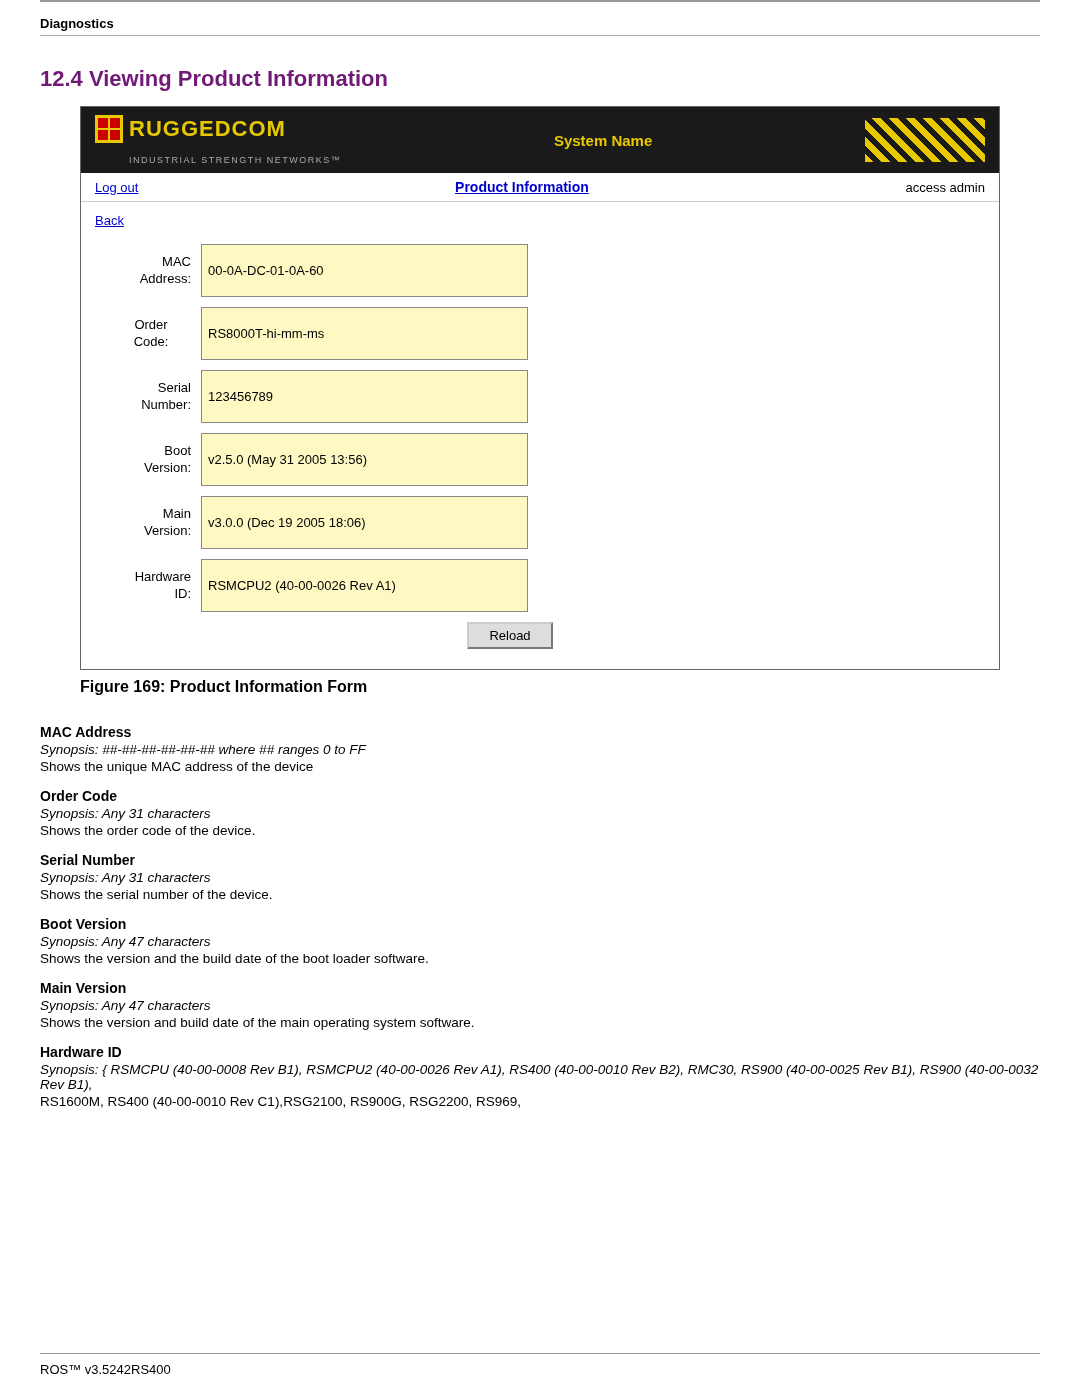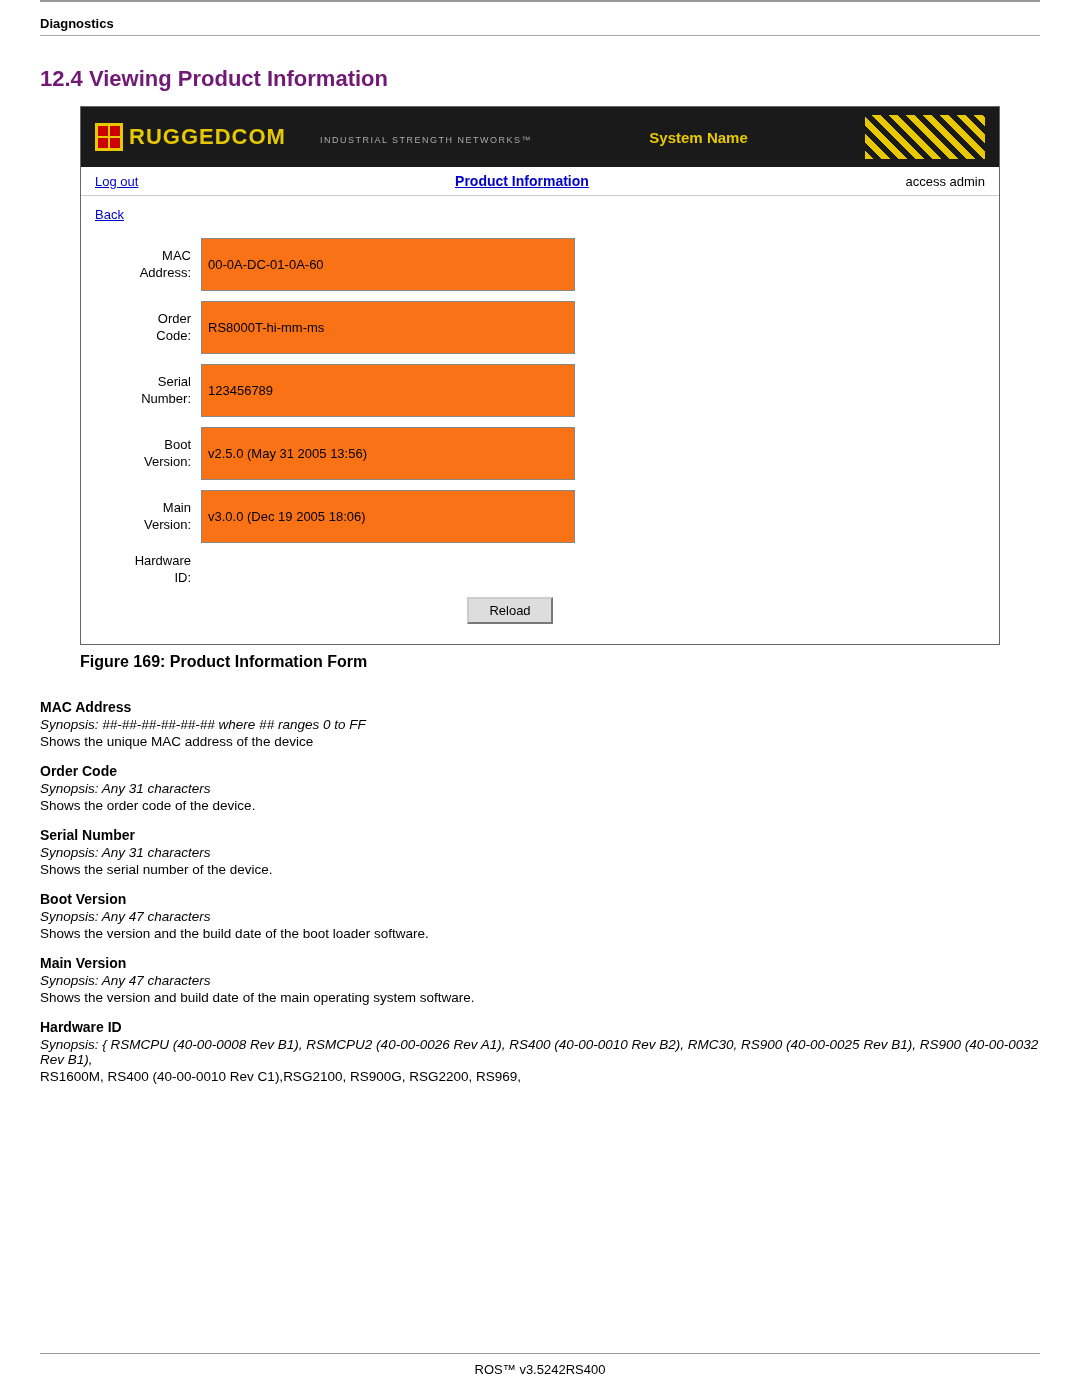--- a/index.html
+++ b/index.html
@@ -52,21 +52,21 @@
       background: #1a1a1a;
       display: flex;
       align-items: center;
       justify-content: space-between;
       padding: 8px 14px;
       min-height: 56px;
     }
 
     .logo-area {
       display: flex;
-      flex-direction: row;
+      flex-direction: column;
       align-items: flex-start;
     }
 
     .logo-main {
       display: flex;
       align-items: center;
       gap: 6px;
     }
 
     .logo-icon {
@@ -168,23 +168,23 @@
       line-height: 1.3;
       text-align: right;
       padding-right: 10px;
     }
 
     .form-input {
       border: 1px solid #888;
       padding: 18px 6px;
       font-size: 13px;
       font-family: Arial, sans-serif;
-      background: #f97316;
+      background: #fef9c3;
       min-width: 260px;
-      width: 374px;
+      width: 327px;
       color: #000;
     }
 
     .reload-row {
       display: flex;
       justify-content: center;
       margin-top: 6px;
       padding-right: 60px;
     }
 
@@ -267,21 +267,21 @@
   </div>
 
   <div class="app-form">
     <div id="form-rows-container">
         <div class="form-row">
           <div class="form-label" style="white-space: pre-line;">MAC
 Address:</div>
           <input type="text" class="form-input" readonly="" value="00-0A-DC-01-0A-60" style="">
         </div>
         <div class="form-row">
-          <div class="form-label" style="white-space: pre-line;">Order
+          <div class="form-label" style="white-space: pre-line; text-align: center;">Order
 Code:</div>
           <input type="text" class="form-input" readonly="" value="RS8000T-hi-mm-ms" style="">
         </div>
         <div class="form-row">
           <div class="form-label" style="white-space: pre-line;">Serial
 Number:</div>
           <input type="text" class="form-input" readonly="" value="123456789" style="">
         </div>
         <div class="form-row">
           <div class="form-label" style="white-space: pre-line;">Boot
@@ -289,20 +289,21 @@
           <input type="text" class="form-input" readonly="" value="v2.5.0 (May 31 2005 13:56)" style="">
         </div>
         <div class="form-row">
           <div class="form-label" style="white-space: pre-line;">Main
 Version:</div>
           <input type="text" class="form-input" readonly="" value="v3.0.0 (Dec 19 2005 18:06)" style="">
         </div>
         <div class="form-row">
           <div class="form-label" style="white-space: pre-line;">Hardware
 ID:</div>
+          <input type="text" class="form-input" readonly="" value="RSMCPU2 (40-00-0026 Rev A1)" style="">
         </div>
       </div>
     <div class="reload-row">
       <button class="reload-btn">Reload</button>
     </div>
   </div>
 </div>
 
 <div class="figure-caption">Figure 169: Product Information Form</div>
 
@@ -321,17 +322,17 @@
     <div class="doc-description">Shows the version and the build date of the boot loader software.</div>
     <div class="doc-field-title">Main Version</div>
     <div class="doc-synopsis">Synopsis: Any 47 characters</div>
     <div class="doc-description">Shows the version and build date of the main operating system software.</div>
     <div class="doc-field-title">Hardware ID</div>
     <div class="doc-synopsis">Synopsis: { RSMCPU (40-00-0008 Rev B1), RSMCPU2 (40-00-0026 Rev A1), RS400 (40-00-0010 Rev B2), RMC30, RS900 (40-00-0025 Rev B1), RS900 (40-00-0032 Rev B1),</div>
     <div class="doc-description">RS1600M, RS400 (40-00-0010 Rev C1),RSG2100, RS900G, RSG2200, RS969,</div>
   </div>
 
 <div style="height:160px;"></div>
-<div style="position:absolute; bottom:20px; left:0; right:0; border-top:1px solid #999; margin:0 40px; padding-top:8px; display:flex; justify-content:center; font-size:13px;">
+<div style="position:absolute; bottom:20px; left:0; right:0; border-top:1px solid #999; margin:0 40px; padding-top:8px; display:flex; justify-content:flex-start; font-size:13px;">
   <span>ROS™  v3.5</span>
   <span>242</span>
   <span>RS400</span>
 </div>
 
 </body></html>

